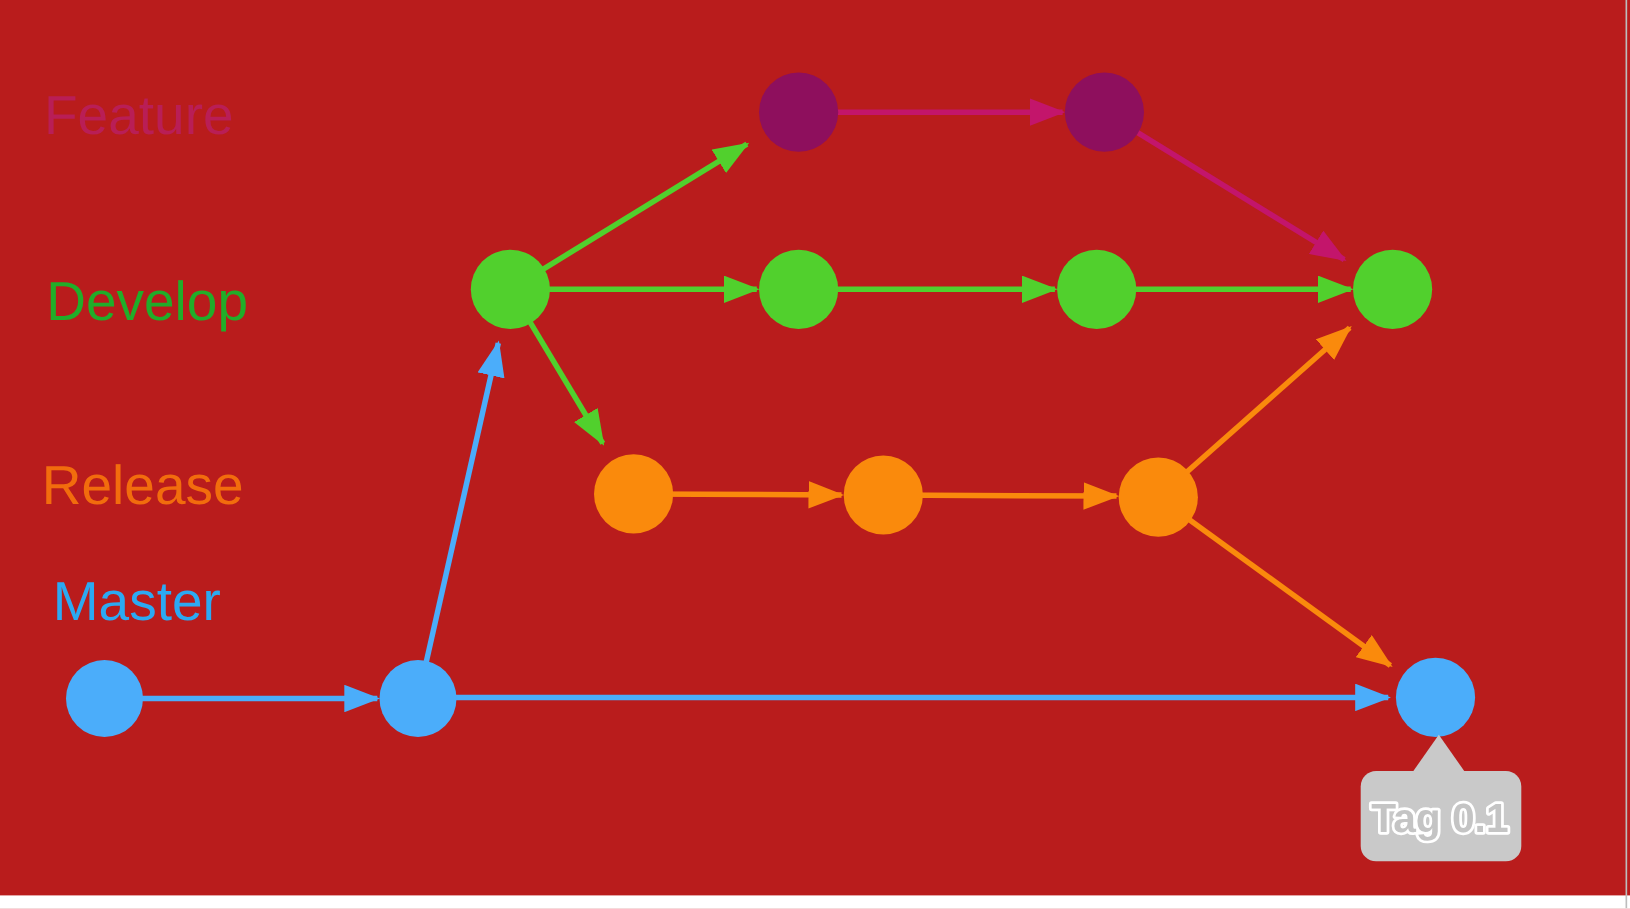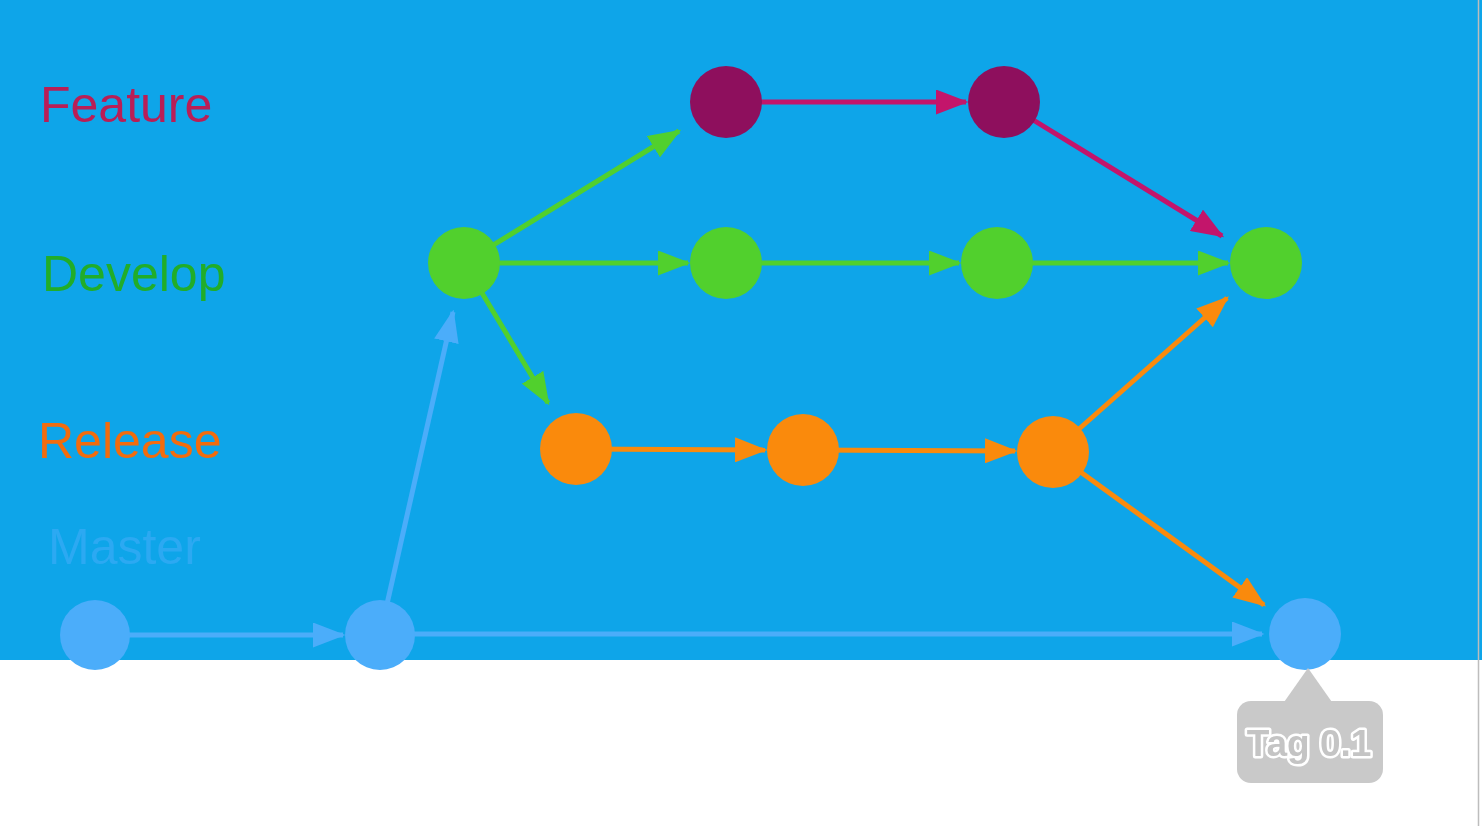--- a/index.html
+++ b/index.html
@@ -7,22 +7,22 @@
     padding: 0;
     background: #ffffff;
     width: 1482px;
     height: 826px;
     overflow: hidden;
     font-family: "Liberation Sans", sans-serif;
   }
   .canvas {
     position: relative;
     width: 1482px;
-    height: 660px;
-    background: #0ea5e9;
+    height: 814px;
+    background: #b91c1c;
   }
   svg { display: block; }
   .branch-label {
     font-family: "Liberation Sans", sans-serif;
     font-size: 50px;
     font-weight: 400;
   }
   .tag-text {
     font-family: "Liberation Sans", sans-serif;
     font-size: 37px;

